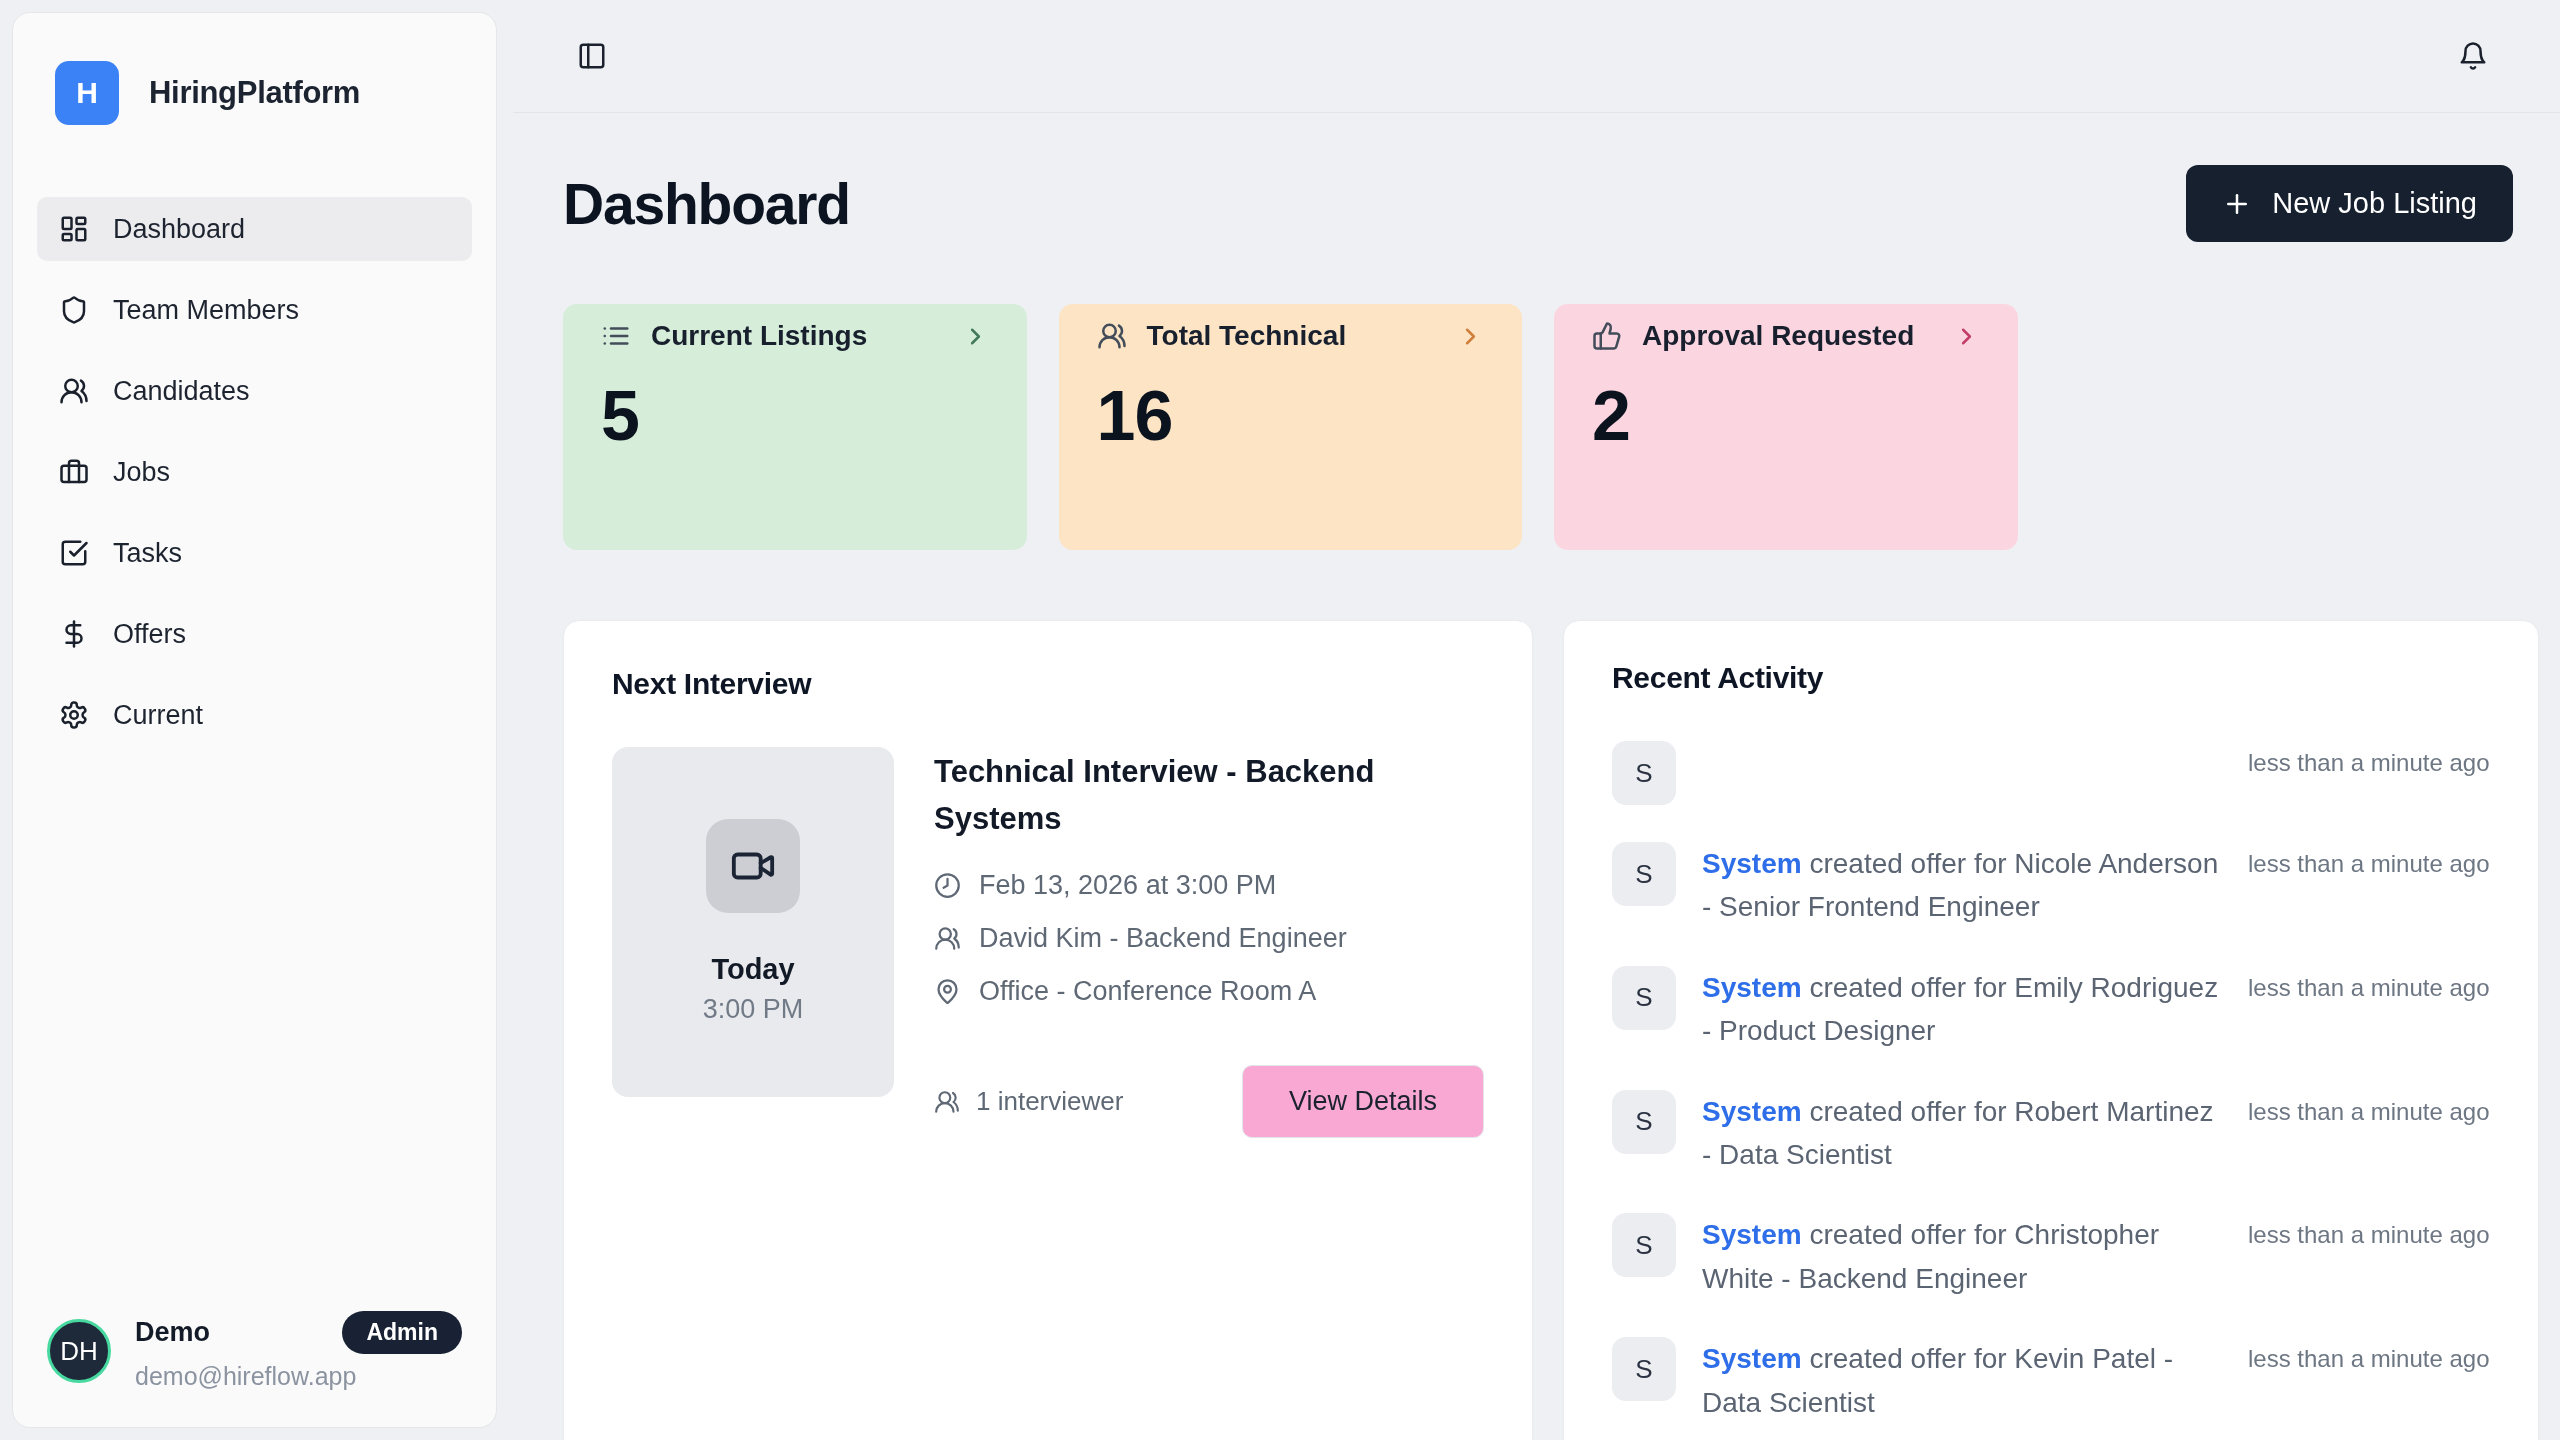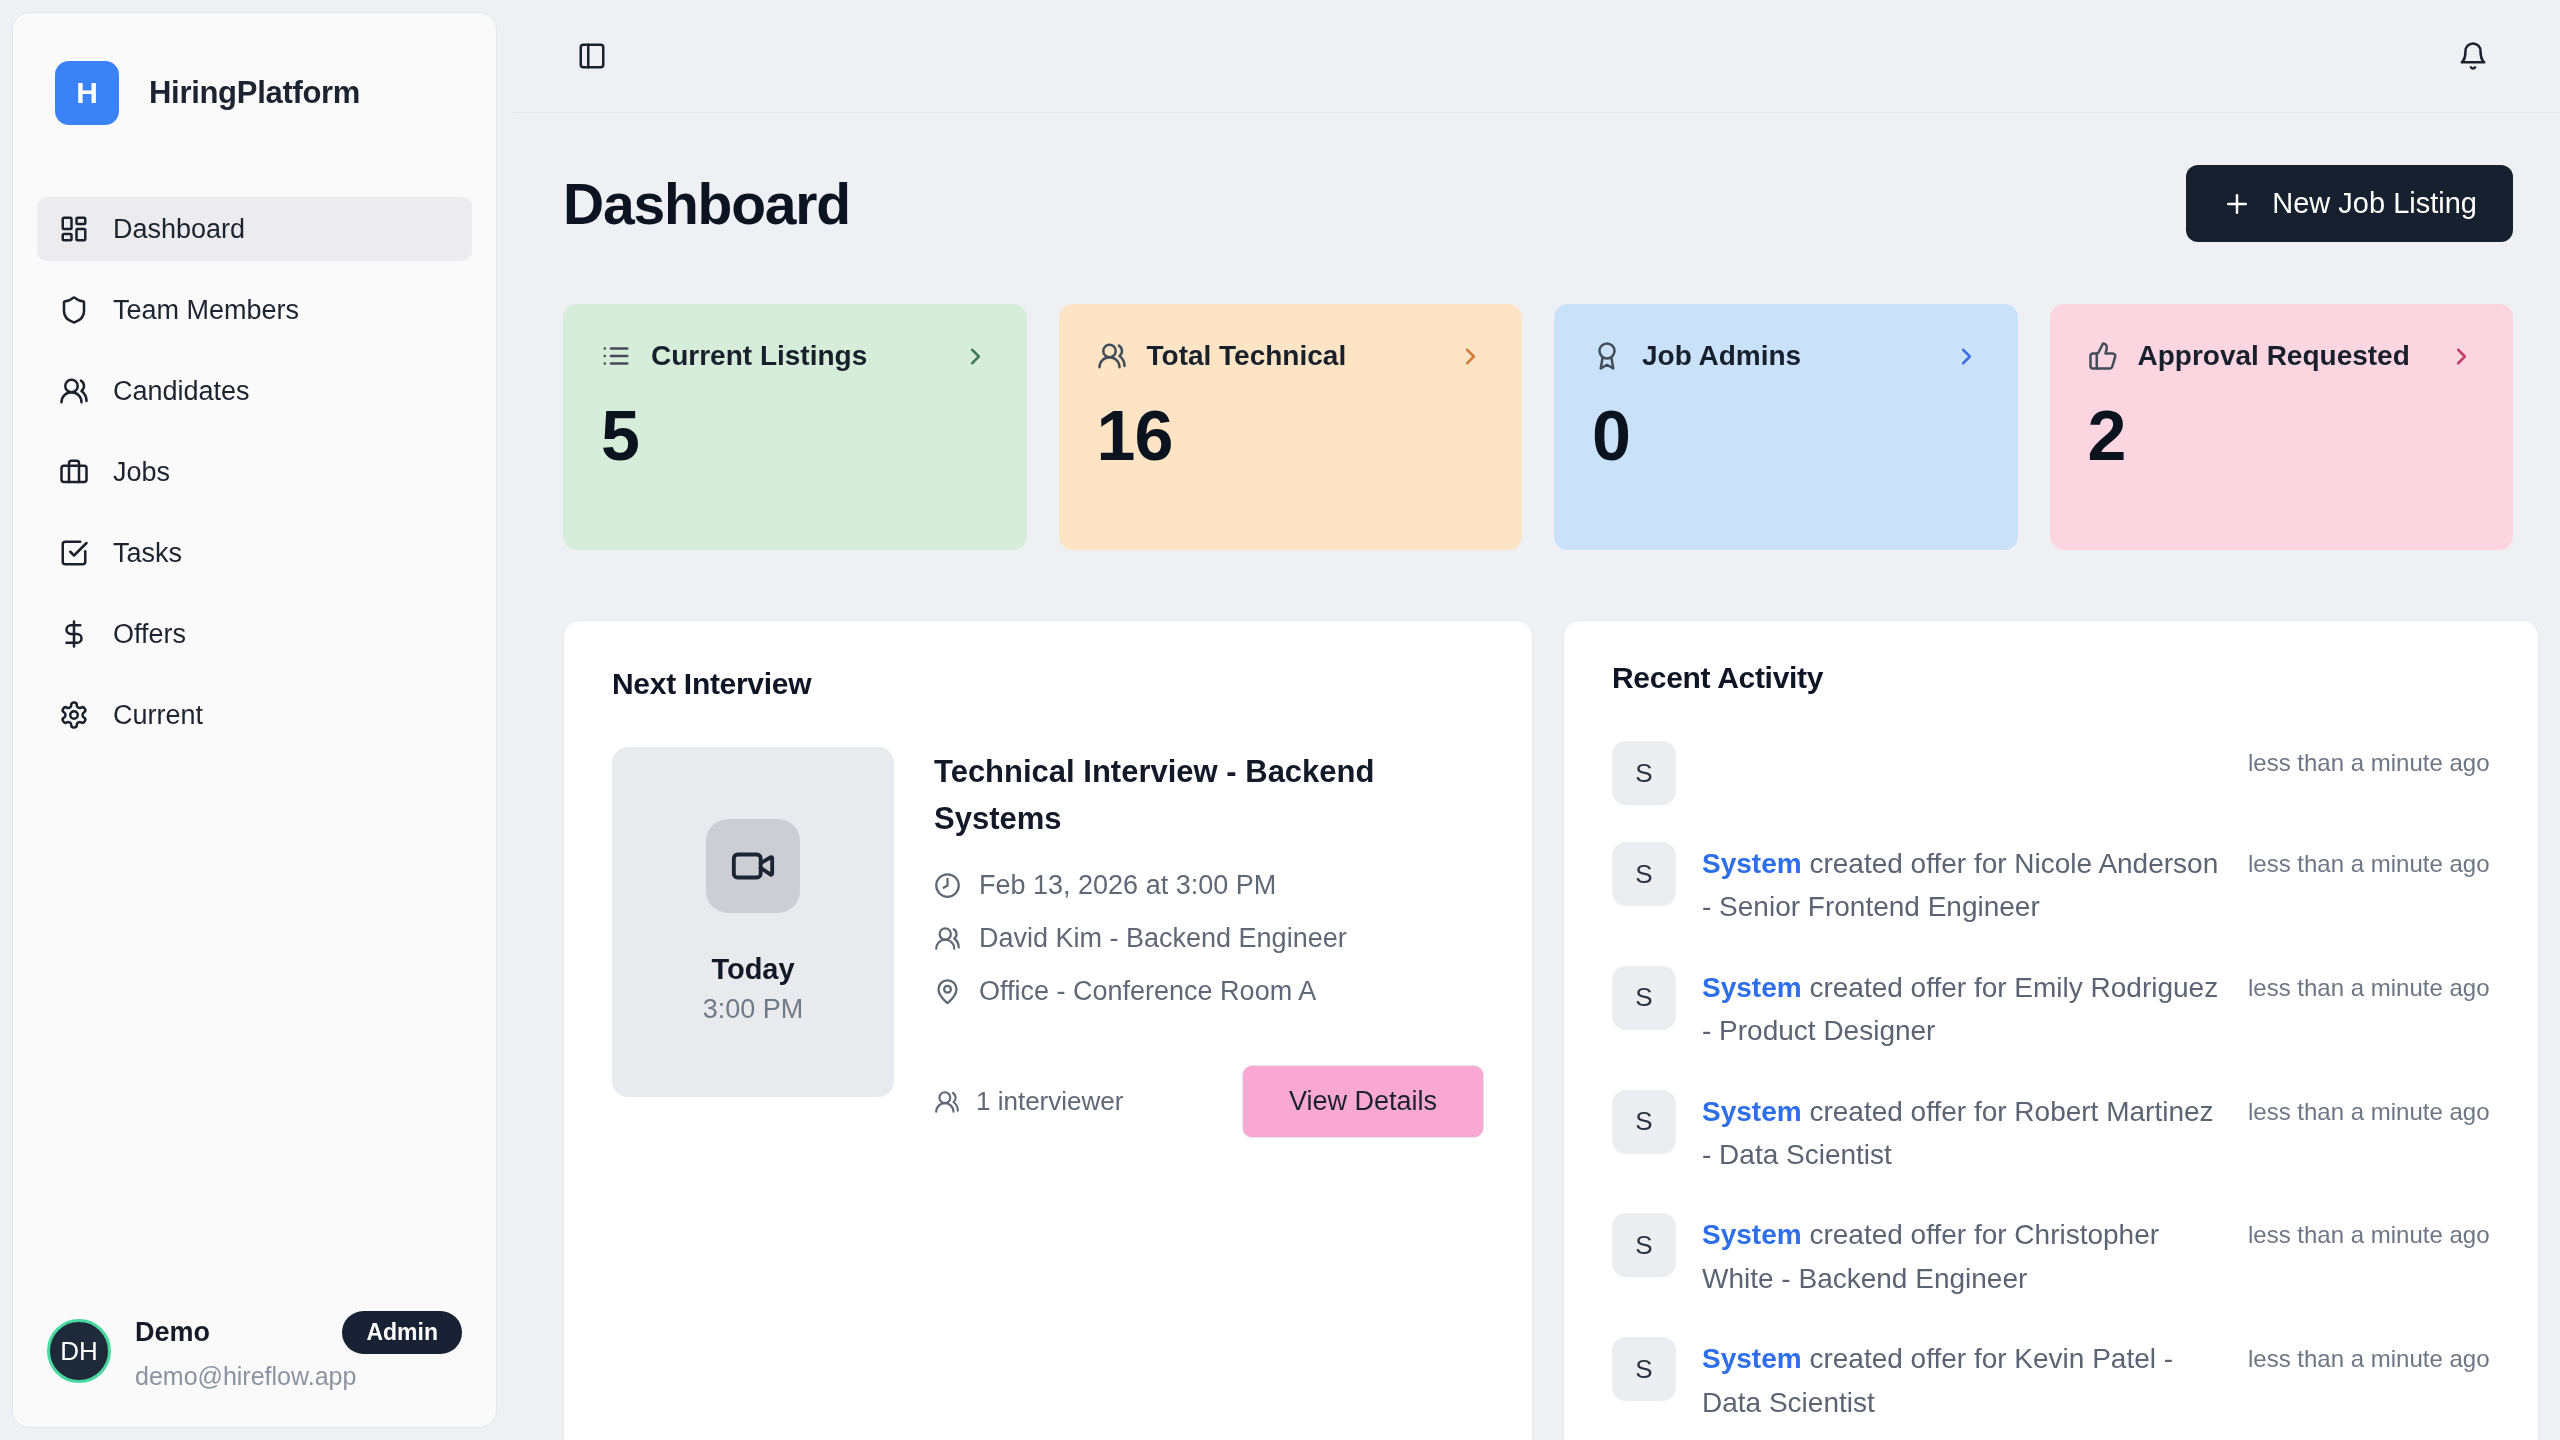--- a/index.html
+++ b/index.html
@@ -64,21 +64,21 @@
   .heading-row { margin-top:52px; display:flex; align-items:center; justify-content:space-between; }
   .page-title { font-size:57px; font-weight:700; color:#0c1422; letter-spacing:-1.2px; }
   .new-job-btn {
     display:flex; align-items:center; gap:20px; background:#16202f; color:#fff;
     height:77px; padding:0 36px; border:none; border-radius:12px;
     font-size:29px; font-weight:500; font-family:inherit; cursor:pointer;
   }
   .new-job-btn svg { width:30px; height:30px; stroke:#fff; }
 
   .stats { display:grid; grid-template-columns:repeat(4,1fr); gap:32px; margin-top:62px; }
-  .stat-card { border-radius:14px; padding:36px 38px; height:246px; cursor:pointer; }
+  .stat-card { border-radius:14px; padding:16px 38px; height:246px; cursor:pointer; }
   .stat-card.green  { background:#d6edda; }
   .stat-card.orange { background:#fce4c4; }
   .stat-card.blue   { background:#c9e2f9; }
   .stat-card.pink   { background:#fbd6e1; }
   .stat-head { display:flex; align-items:center; gap:20px; font-size:28px; font-weight:700; color:#18202e; }
   .stat-head svg { width:30px; height:30px; stroke:#434c59; flex-shrink:0; }
   .stat-chevron { margin-left:auto; }
   .stat-chevron svg { width:27px; height:27px; }
   .green  .stat-chevron svg { stroke:#417a5a; }
   .orange .stat-chevron svg { stroke:#d07e3c; }
@@ -271,35 +271,20 @@
           <span>Total Technical</span>
           <span class="stat-chevron">
               <svg viewBox="0 0 24 24" fill="none" stroke-width="2.2" stroke-linecap="round" stroke-linejoin="round">
                 <path d="m9 18 6-6-6-6"></path>
               </svg>
             </span>
         </div>
         <div class="stat-value">16</div>
       </div>
 
-      <div class="stat-card blue">
-        <div class="stat-head">
-          <svg viewBox="0 0 24 24" fill="none" stroke-width="2" stroke-linecap="round" stroke-linejoin="round">
-              <circle cx="12" cy="8" r="6"></circle>
-              <path d="M15.477 12.89 17 22l-5-3-5 3 1.523-9.11"></path>
-            </svg>
-          <span>Job Admins</span>
-          <span class="stat-chevron">
-              <svg viewBox="0 0 24 24" fill="none" stroke-width="2.2" stroke-linecap="round" stroke-linejoin="round">
-                <path d="m9 18 6-6-6-6"></path>
-              </svg>
-            </span>
-        </div>
-        <div class="stat-value">0</div>
-      </div>
 
       <div class="stat-card pink">
         <div class="stat-head">
           <svg viewBox="0 0 24 24" fill="none" stroke-width="2" stroke-linecap="round" stroke-linejoin="round">
               <path d="M7 10v12"></path>
               <path d="M15 5.88 14 10h5.83a2 2 0 0 1 1.92 2.56l-2.33 8A2 2 0 0 1 17.5 22H4a2 2 0 0 1-2-2v-8a2 2 0 0 1 2-2h2.76a2 2 0 0 0 1.79-1.11L12 2a3.13 3.13 0 0 1 3 3.88Z"></path>
             </svg>
           <span>Approval Requested</span>
           <span class="stat-chevron">
               <svg viewBox="0 0 24 24" fill="none" stroke-width="2.2" stroke-linecap="round" stroke-linejoin="round">

